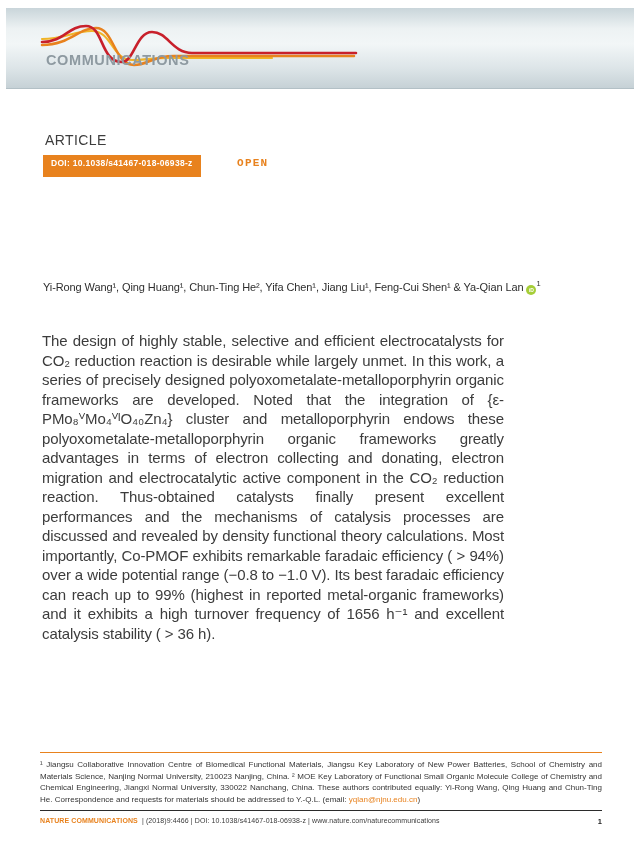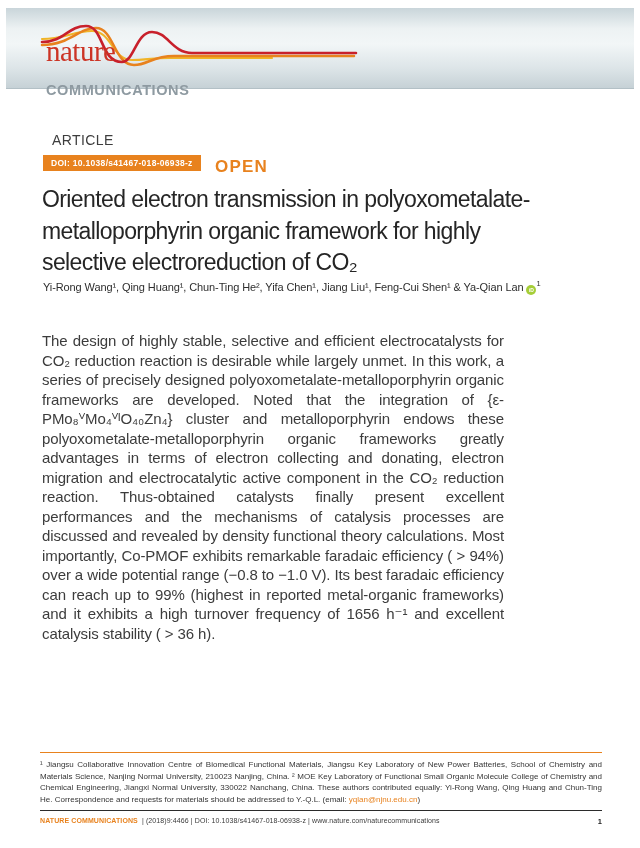--- a/index.html
+++ b/index.html
@@ -17,31 +17,31 @@
   .logo{position:absolute;left:40px;top:28px;}
   .logo-nature{
     font-family:"Liberation Serif","DejaVu Serif",serif;
     font-size:29px;line-height:30px;color:#cc3425;letter-spacing:-0.5px;
   }
   .logo-comm{
     font-size:14.5px;font-weight:bold;color:#8e9aa1;letter-spacing:0.6px;margin-top:16px;
   }
   
   .kicker{
-    position:absolute;left:52px;top:132px;font-size:14px;color:#3d3d3d;letter-spacing:0.4px;
+    position:absolute;left:45px;top:132px;font-size:14px;color:#3d3d3d;letter-spacing:0.4px;
   }
   .doi-row{position:absolute;left:43px;top:155px;height:17px;}
   .doi-badge{
     display:inline-block;background:#e8821e;color:#ffffff;
     font-size:8.5px;font-weight:bold;letter-spacing:0.3px;
-    padding:3px 8px 3px 8px;vertical-align:top;
+    padding:3px 8px 9px 8px;vertical-align:top;
   }
   .open-label{
-    display:inline-block;margin-left:10px;color:#e8821e;font-weight:bold;
-    font-size:17px;letter-spacing:1.2px;padding-top:2px;vertical-align:top;
+    display:inline-block;margin-left:32px;color:#e8821e;font-weight:bold;
+    font-size:11px;letter-spacing:1.2px;padding-top:2px;vertical-align:top;font-family:Liberation Mono, monospace;
   }
   .title{
     position:absolute;left:42px;top:184px;width:575px;margin:0;
     font-weight:400;font-size:23px;line-height:31.5px;letter-spacing:-0.6px;color:#252525;
   }
   .title-line{display:block;white-space:nowrap;}
   .authors{
     position:absolute;left:43px;top:279px;width:575px;
     font-size:11px;letter-spacing:-0.1px;color:#2e2e2e;white-space:nowrap;
   }
@@ -85,37 +85,31 @@
 
 <div class="page">
 
   <header class="masthead">
     <svg class="waves" viewBox="0 0 335 50" aria-hidden="true">
       <path d="M 8,17 C 30,17 40,9 58,9 C 78,9 78,38 98,38 C 112,38 116,36 136,36 L 238,36" fill="none" stroke="#f0b428" stroke-width="2.2" stroke-linecap="round"></path>
       <path d="M 8,23 C 36,23 44,6 62,6 C 80,6 80,43 100,43 C 114,43 118,34 140,34 L 320,34" fill="none" stroke="#e8821e" stroke-width="2.5" stroke-linecap="round"></path>
       <path d="M 8,20 C 30,20 34,4 52,4 C 70,4 66,40 88,40 C 100,40 102,10 118,10 C 134,10 138,31 158,31 L 322,31" fill="none" stroke="#c8202b" stroke-width="2.6" stroke-linecap="round"></path>
     </svg>
     <div class="logo">
-      <div class="logo-nature">nature</div>
       <div class="logo-comm">COMMUNICATIONS</div>
     </div>
   </header>
 
   <div class="kicker">ARTICLE</div>
 
   <div class="doi-row">
     <span class="doi-badge">DOI: 10.1038/s41467-018-06938-z</span>
     <span class="open-label">OPEN</span>
   </div>
 
-  <h1 class="title">
-    <span class="title-line">Oriented electron transmission in polyoxometalate-</span>
-    <span class="title-line">metalloporphyrin organic framework for highly</span>
-    <span class="title-line">selective electroreduction of CO₂</span>
-  </h1>
 
   <div class="authors">
     <span>Yi-Rong Wang¹, Qing Huang¹, Chun-Ting He², Yifa Chen¹, Jiang Liu¹, Feng-Cui Shen¹ &amp; Ya-Qian Lan</span><span class="orcid">iD</span><sup>1</sup>
   </div>
 
   <p class="abstract">The design of highly stable, selective and efficient electrocatalysts for CO₂ reduction reaction is desirable while largely unmet. In this work, a series of precisely designed polyoxometalate-metalloporphyrin organic frameworks are developed. Noted that the integration of {ε-PMo₈ⱽMo₄ⱽᴵO₄₀Zn₄} cluster and metalloporphyrin endows these polyoxometalate-metalloporphyrin organic frameworks greatly advantages in terms of electron collecting and donating, electron migration and electrocatalytic active component in the CO₂ reduction reaction. Thus-obtained catalysts finally present excellent performances and the mechanisms of catalysis processes are discussed and revealed by density functional theory calculations. Most importantly, Co-PMOF exhibits remarkable faradaic efficiency ( &gt; 94%) over a wide potential range (−0.8 to −1.0 V). Its best faradaic efficiency can reach up to 99% (highest in reported metal-organic frameworks) and it exhibits a high turnover frequency of 1656 h⁻¹ and excellent catalysis stability ( &gt; 36 h).</p>
 
   <div class="footnote-rule"></div>
 
   <p class="footnote">

